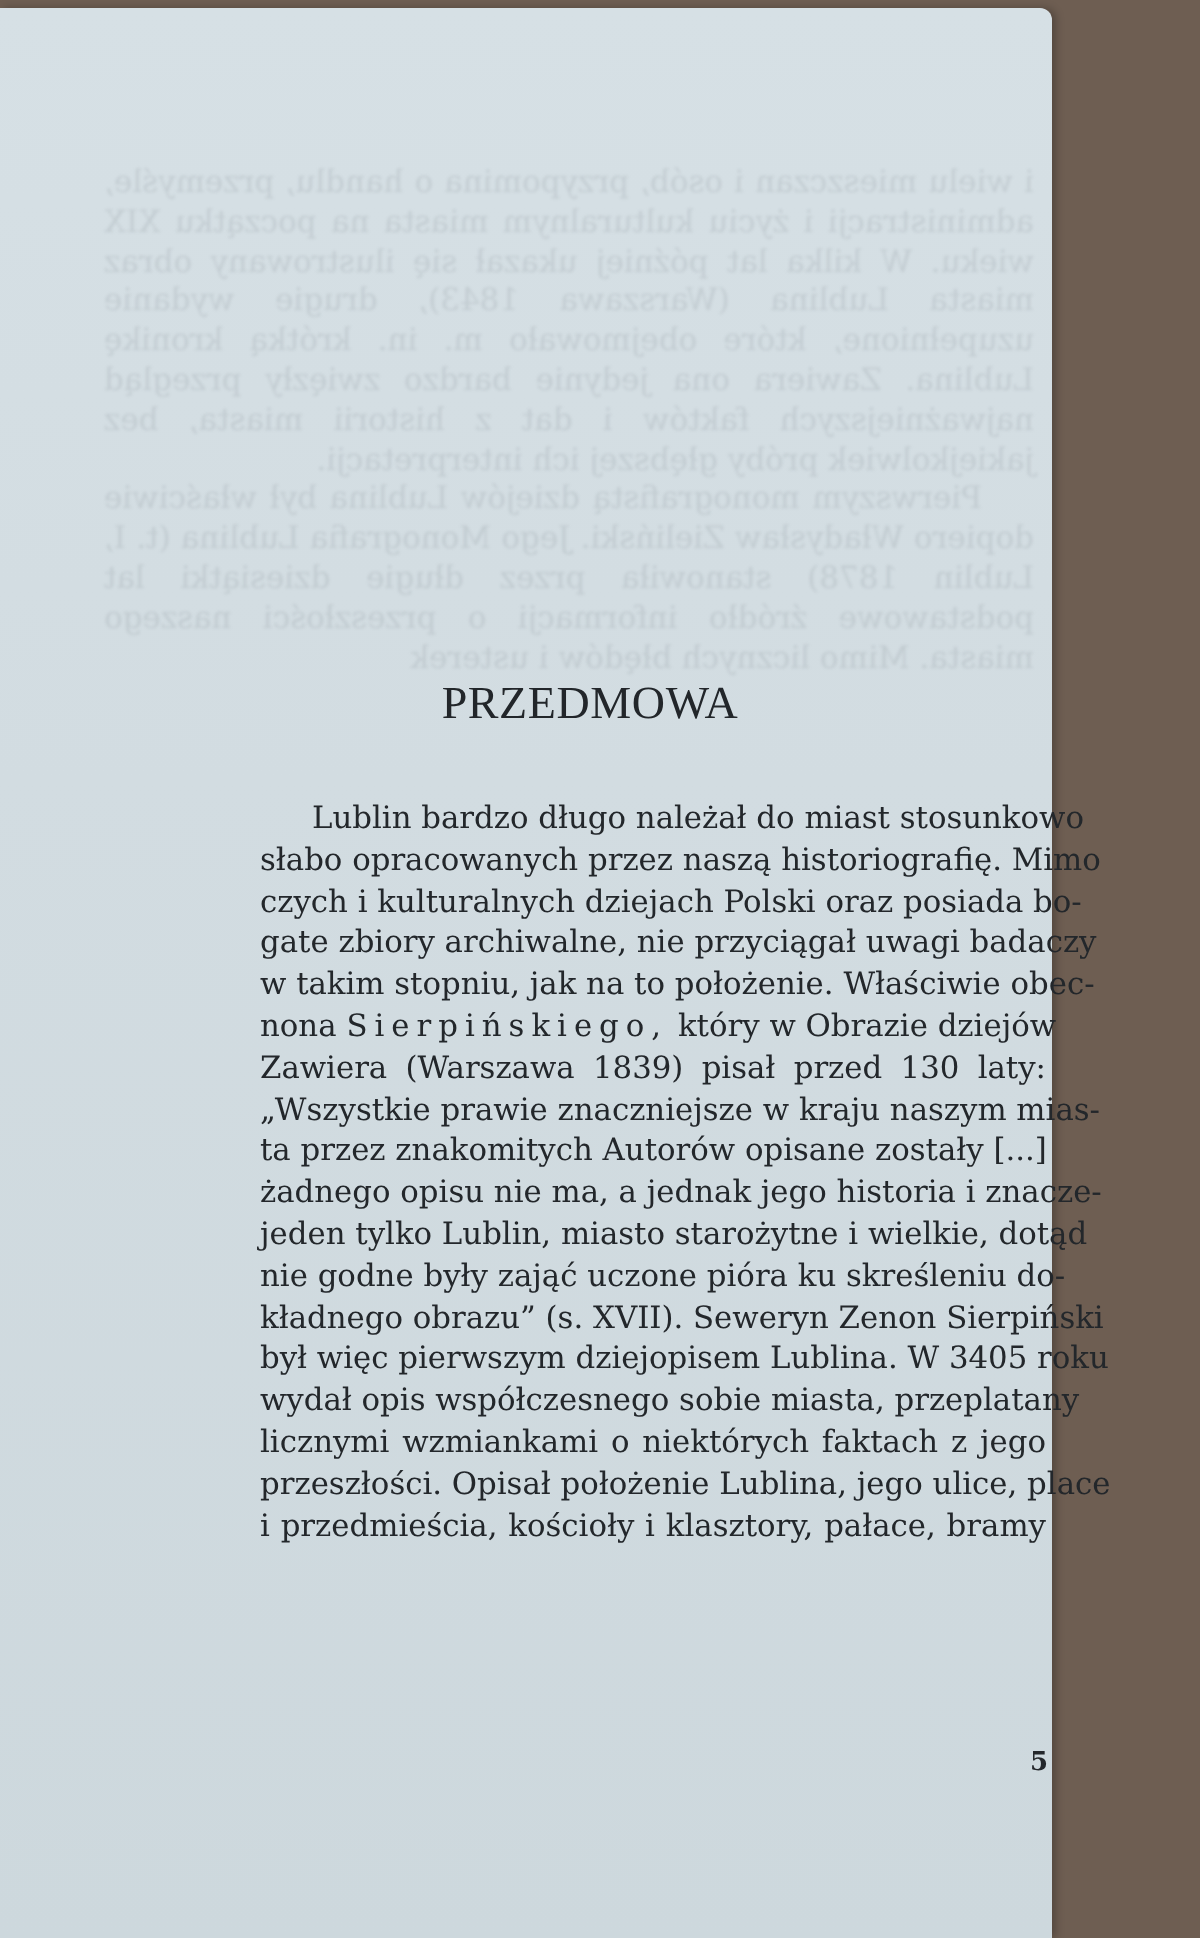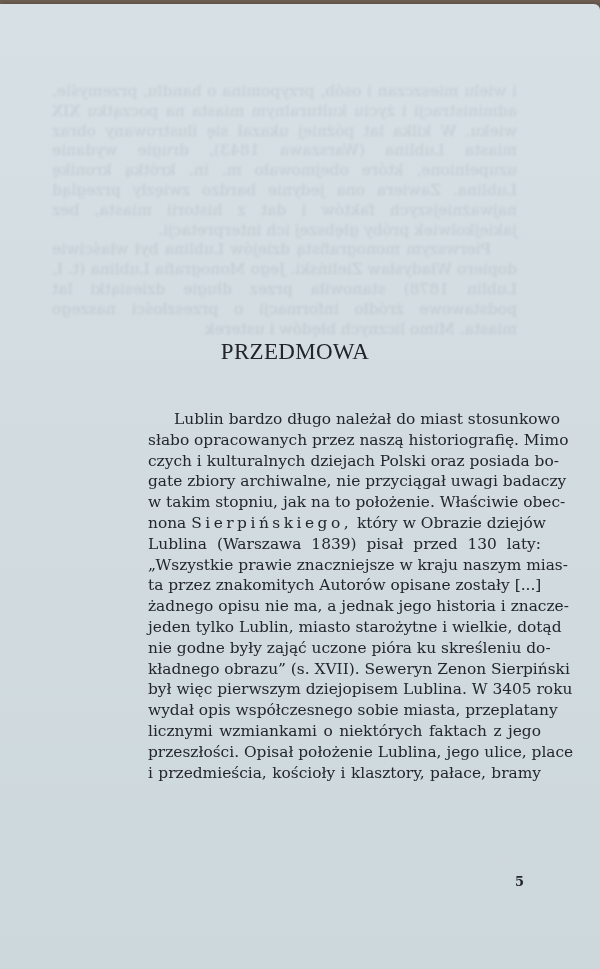--- a/index.html
+++ b/index.html
@@ -11,21 +11,21 @@
       height: 969px;
       background: #6e5e52;
       position: relative;
       overflow: hidden;
       font-family: "DejaVu Serif", "Liberation Serif", serif;
     }
     .page {
       position: absolute;
       left: 0;
       top: 4px;
-      width: 600px;
+      width: 526px;
       height: 965px;
       background: linear-gradient(180deg, #d6e0e5 0%, #d2dce1 40%, #cdd8dd 100%);
       border-top-right-radius: 6px;
       box-shadow: 2px 0 4px rgba(0,0,0,0.25);
     }
     .bleed {
       position: absolute;
       left: 52px;
       top: 78px;
       width: 465px;
@@ -44,26 +44,25 @@
       top: 335px;
       text-align: center;
       font-family: "Liberation Serif", "DejaVu Serif", serif;
       font-size: 23px;
       color: #22262a;
       letter-spacing: 0.3px;
     }
     .body-text {
       position: absolute;
       left: 130px;
-      top: 405px;
+      top: 395px;
       width: 393px;
       font-size: 15.4px;
       line-height: 20.8px;
       color: #23272b;
-      margin-left: 18px;
     }
     .line {
       display: block;
       text-align: justify;
       text-align-last: justify;
       white-space: nowrap;
       height: 20.8px;
     }
     .line.first { text-indent: 26px; }
     .line span { display: inline; }
@@ -96,21 +95,21 @@
     <span class="line">czych i kulturalnych dziejach Polski oraz posiada bo-</span>
     <span class="line">gate zbiory archiwalne, nie przyciągał uwagi badaczy</span>
     <span class="line">w takim stopniu, jak na to położenie. Właściwie obec-</span>
     <span class="line">
       <span>nona</span>
       <span class="spaced">Sierpińskiego,</span>
       <span>który w</span>
       <span class="ital">Obrazie dziejów</span>
     </span>
     <span class="line">
-      <span class="ital">Lublina</span>
+      <span class="ital">Zawiera</span>
       <span>(Warszawa 1839) pisał przed 130 laty:</span>
     </span>
     <span class="line">„Wszystkie prawie znaczniejsze w kraju naszym mias-</span>
     <span class="line">ta przez znakomitych Autorów opisane zostały [...]</span>
     <span class="line">żadnego opisu nie ma, a jednak jego historia i znacze-</span>
     <span class="line">jeden tylko Lublin, miasto starożytne i wielkie, dotąd</span>
     <span class="line">nie godne były zająć uczone pióra ku skreśleniu do-</span>
     <span class="line">kładnego obrazu” (s. XVII). Seweryn Zenon Sierpiński</span>
     <span class="line">był więc pierwszym dziejopisem Lublina. W 3405 roku</span>
     <span class="line">wydał opis współczesnego sobie miasta, przeplatany</span>

